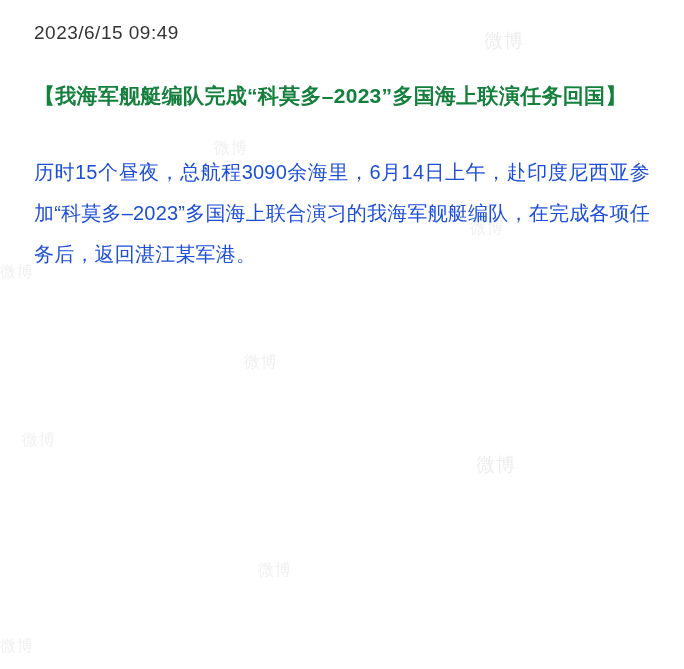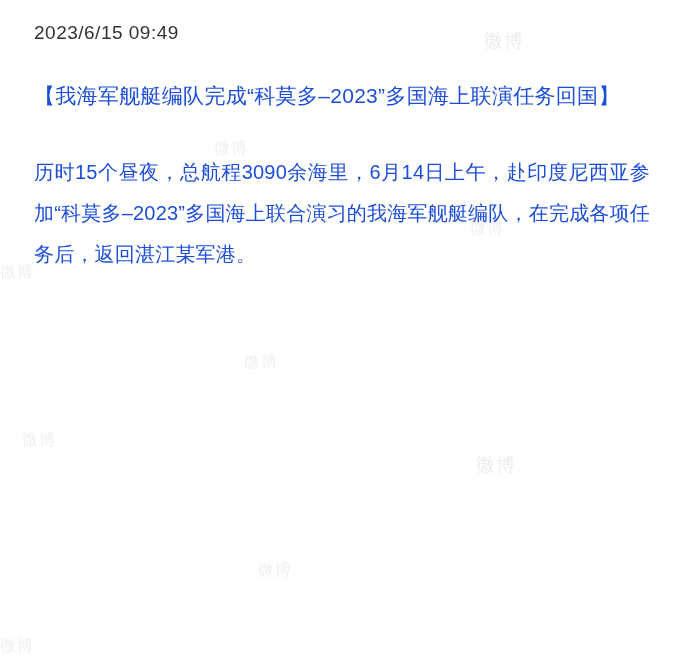--- a/index.html
+++ b/index.html
@@ -44,22 +44,22 @@
   }
   .timestamp {
     font-size: 19px;
     color: #333333;
     letter-spacing: 0.5px;
     margin: 0 0 32px 0;
     font-family: "Liberation Sans", sans-serif;
   }
   .headline {
     font-size: 21px;
-    font-weight: normal;
-    color: #1d4ed8;
+    font-weight: bold;
+    color: #15803d;
     line-height: 1.9;
     margin: 0 0 26px 0;
     letter-spacing: 0.3px;
   }
   .para {
     font-size: 20px;
     color: #1d4ed8;
     line-height: 2.05;
     margin: 0 0 24px 0;
     letter-spacing: 0.2px;

